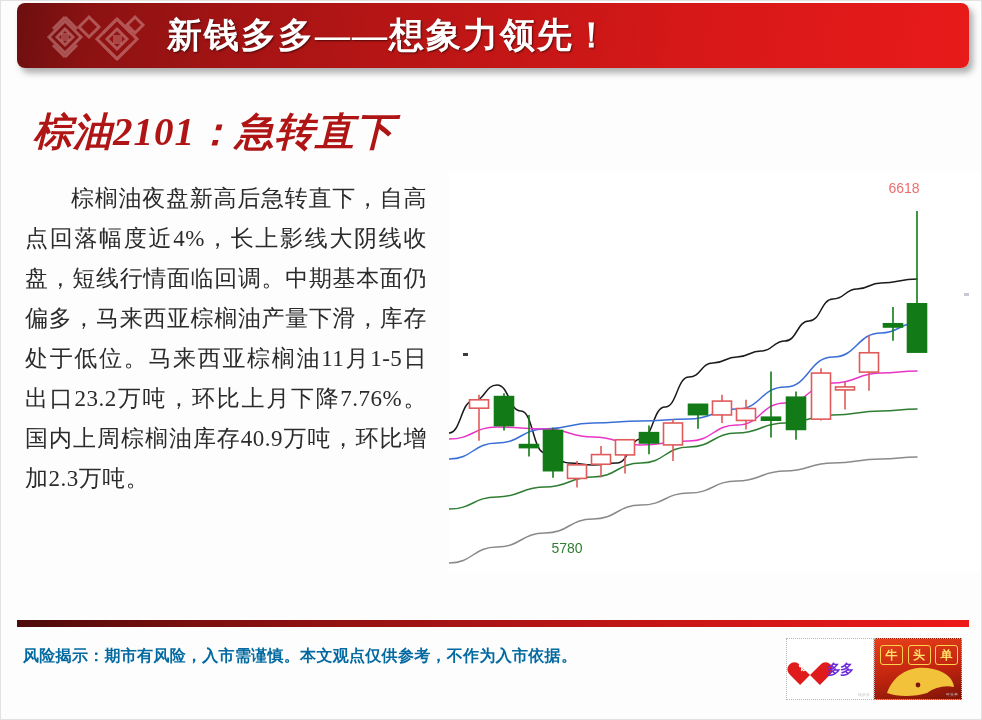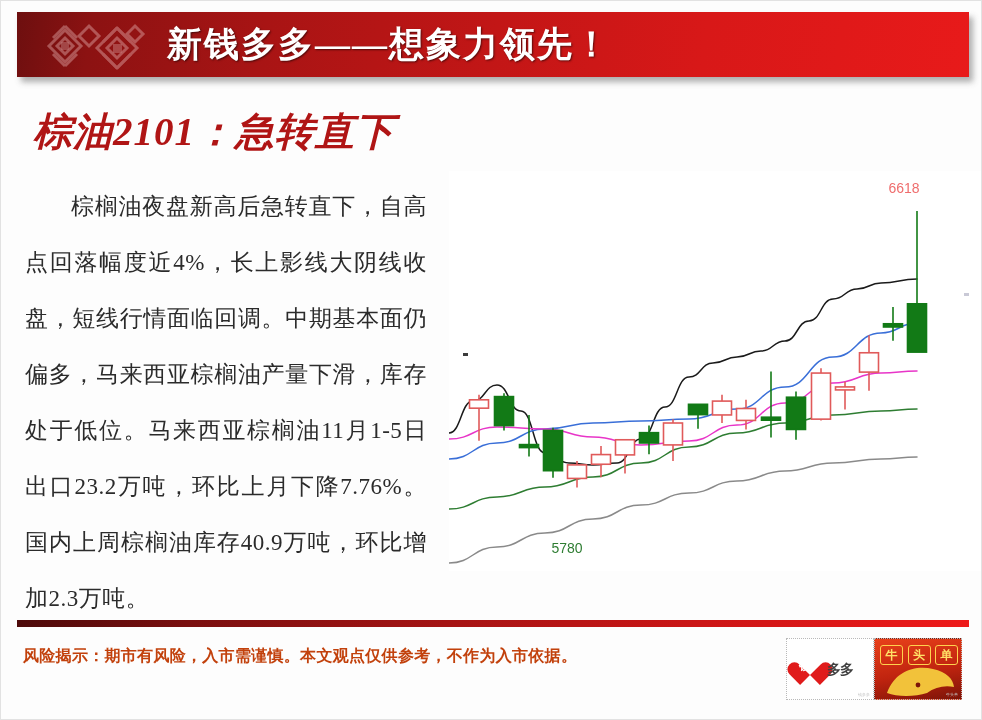--- a/index.html
+++ b/index.html
@@ -12,24 +12,25 @@
   #page{
     position:relative;width:982px;height:720px;
     background:#fdfdfd;
     box-sizing:border-box;
     border:1px solid #e2e2e2;
     overflow:hidden;
   }
 
   
   #header-banner{
-    position:absolute;left:16px;top:11px;width:952px;height:65px;
+    position:absolute;left:16px;top:2px;width:952px;height:65px;
     background:linear-gradient(100deg,#6d0f0f 0%,#8c1212 8%,#a81414 26%,#c21616 50%,#d81818 72%,#e81a1a 100%);
     box-shadow:4px 5px 6px rgba(80,80,80,0.45);
     overflow:hidden;
+    border-radius:8px;
   }
   #banner-pattern{
     position:absolute;left:14px;top:4px;width:128px;height:58px;
     opacity:.55;
   }
   #banner-title{
     position:absolute;left:150px;top:50%;transform:translateY(-52%);
     color:#ffffff;
     font-family:"Liberation Serif","DejaVu Serif",serif;
     font-size:35px;font-weight:bold;letter-spacing:2px;
@@ -45,40 +46,40 @@
     font-size:39px;font-weight:bold;letter-spacing:1px;
     white-space:nowrap;
     font-style:italic;
   }
 
   
   #body-text{
     position:absolute;left:24px;top:178px;width:402px;
     color:#2b2b2b;
     font-family:"Liberation Serif","DejaVu Serif",serif;
-    font-size:23px;line-height:56px;
+    font-size:23px;line-height:40px;
     text-align:justify;
     letter-spacing:.5px;
   }
   #body-text p{margin:0;text-indent:2em;}
 
   
   #chart-area{
     position:absolute;left:448px;top:170px;width:540px;height:400px;
   }
   #chart-svg{display:block;width:540px;height:400px;}
 
   
   #footer-rule{
     position:absolute;left:16px;top:619px;width:952px;height:7px;
     background:linear-gradient(90deg,#4d0a0a 0%,#7a0f0f 18%,#a51414 45%,#cc1616 72%,#ee1a1a 100%);
   }
   #footer-note{
     position:absolute;left:22px;top:645px;
-    color:#c2410c;
+    color:#0369a1;
     font-family:"Liberation Serif","DejaVu Serif",serif;
     font-size:16px;font-weight:bold;letter-spacing:.3px;
     white-space:nowrap;
   }
   #footer-logos{
     position:absolute;left:785px;top:637px;width:176px;height:62px;
     display:flex;
   }
   .logo-box{
     width:88px;height:62px;box-sizing:border-box;
@@ -95,21 +96,21 @@
   }
   .qdd-heart:before{left:14px;transform:rotate(45deg);transform-origin:0 100%;}
   .qdd-heart:after{left:0;transform:rotate(-45deg);transform-origin:100% 100%;}
   .qdd-heart-text{
     position:absolute;left:12px;top:19px;z-index:3;
     color:#fff;font-size:12px;font-weight:bold;
     font-family:"Liberation Serif","DejaVu Serif",serif;
   }
   .qdd-text{
     position:absolute;left:40px;top:22px;
-    color:#404040;font-size:14px;font-weight:bold;letter-spacing:-1px;
+    color:#6d28d9;font-size:14px;font-weight:bold;letter-spacing:-1px;
     font-family:"Liberation Serif","DejaVu Serif",serif;
   }
   .qdd-tiny{
     position:absolute;right:3px;bottom:2px;color:#c8c8c8;font-size:4px;
     font-family:"Liberation Sans",sans-serif;
   }
   .bull-chars{
     position:absolute;left:5px;top:6px;width:78px;
     display:flex;justify-content:space-between;z-index:4;
   }

